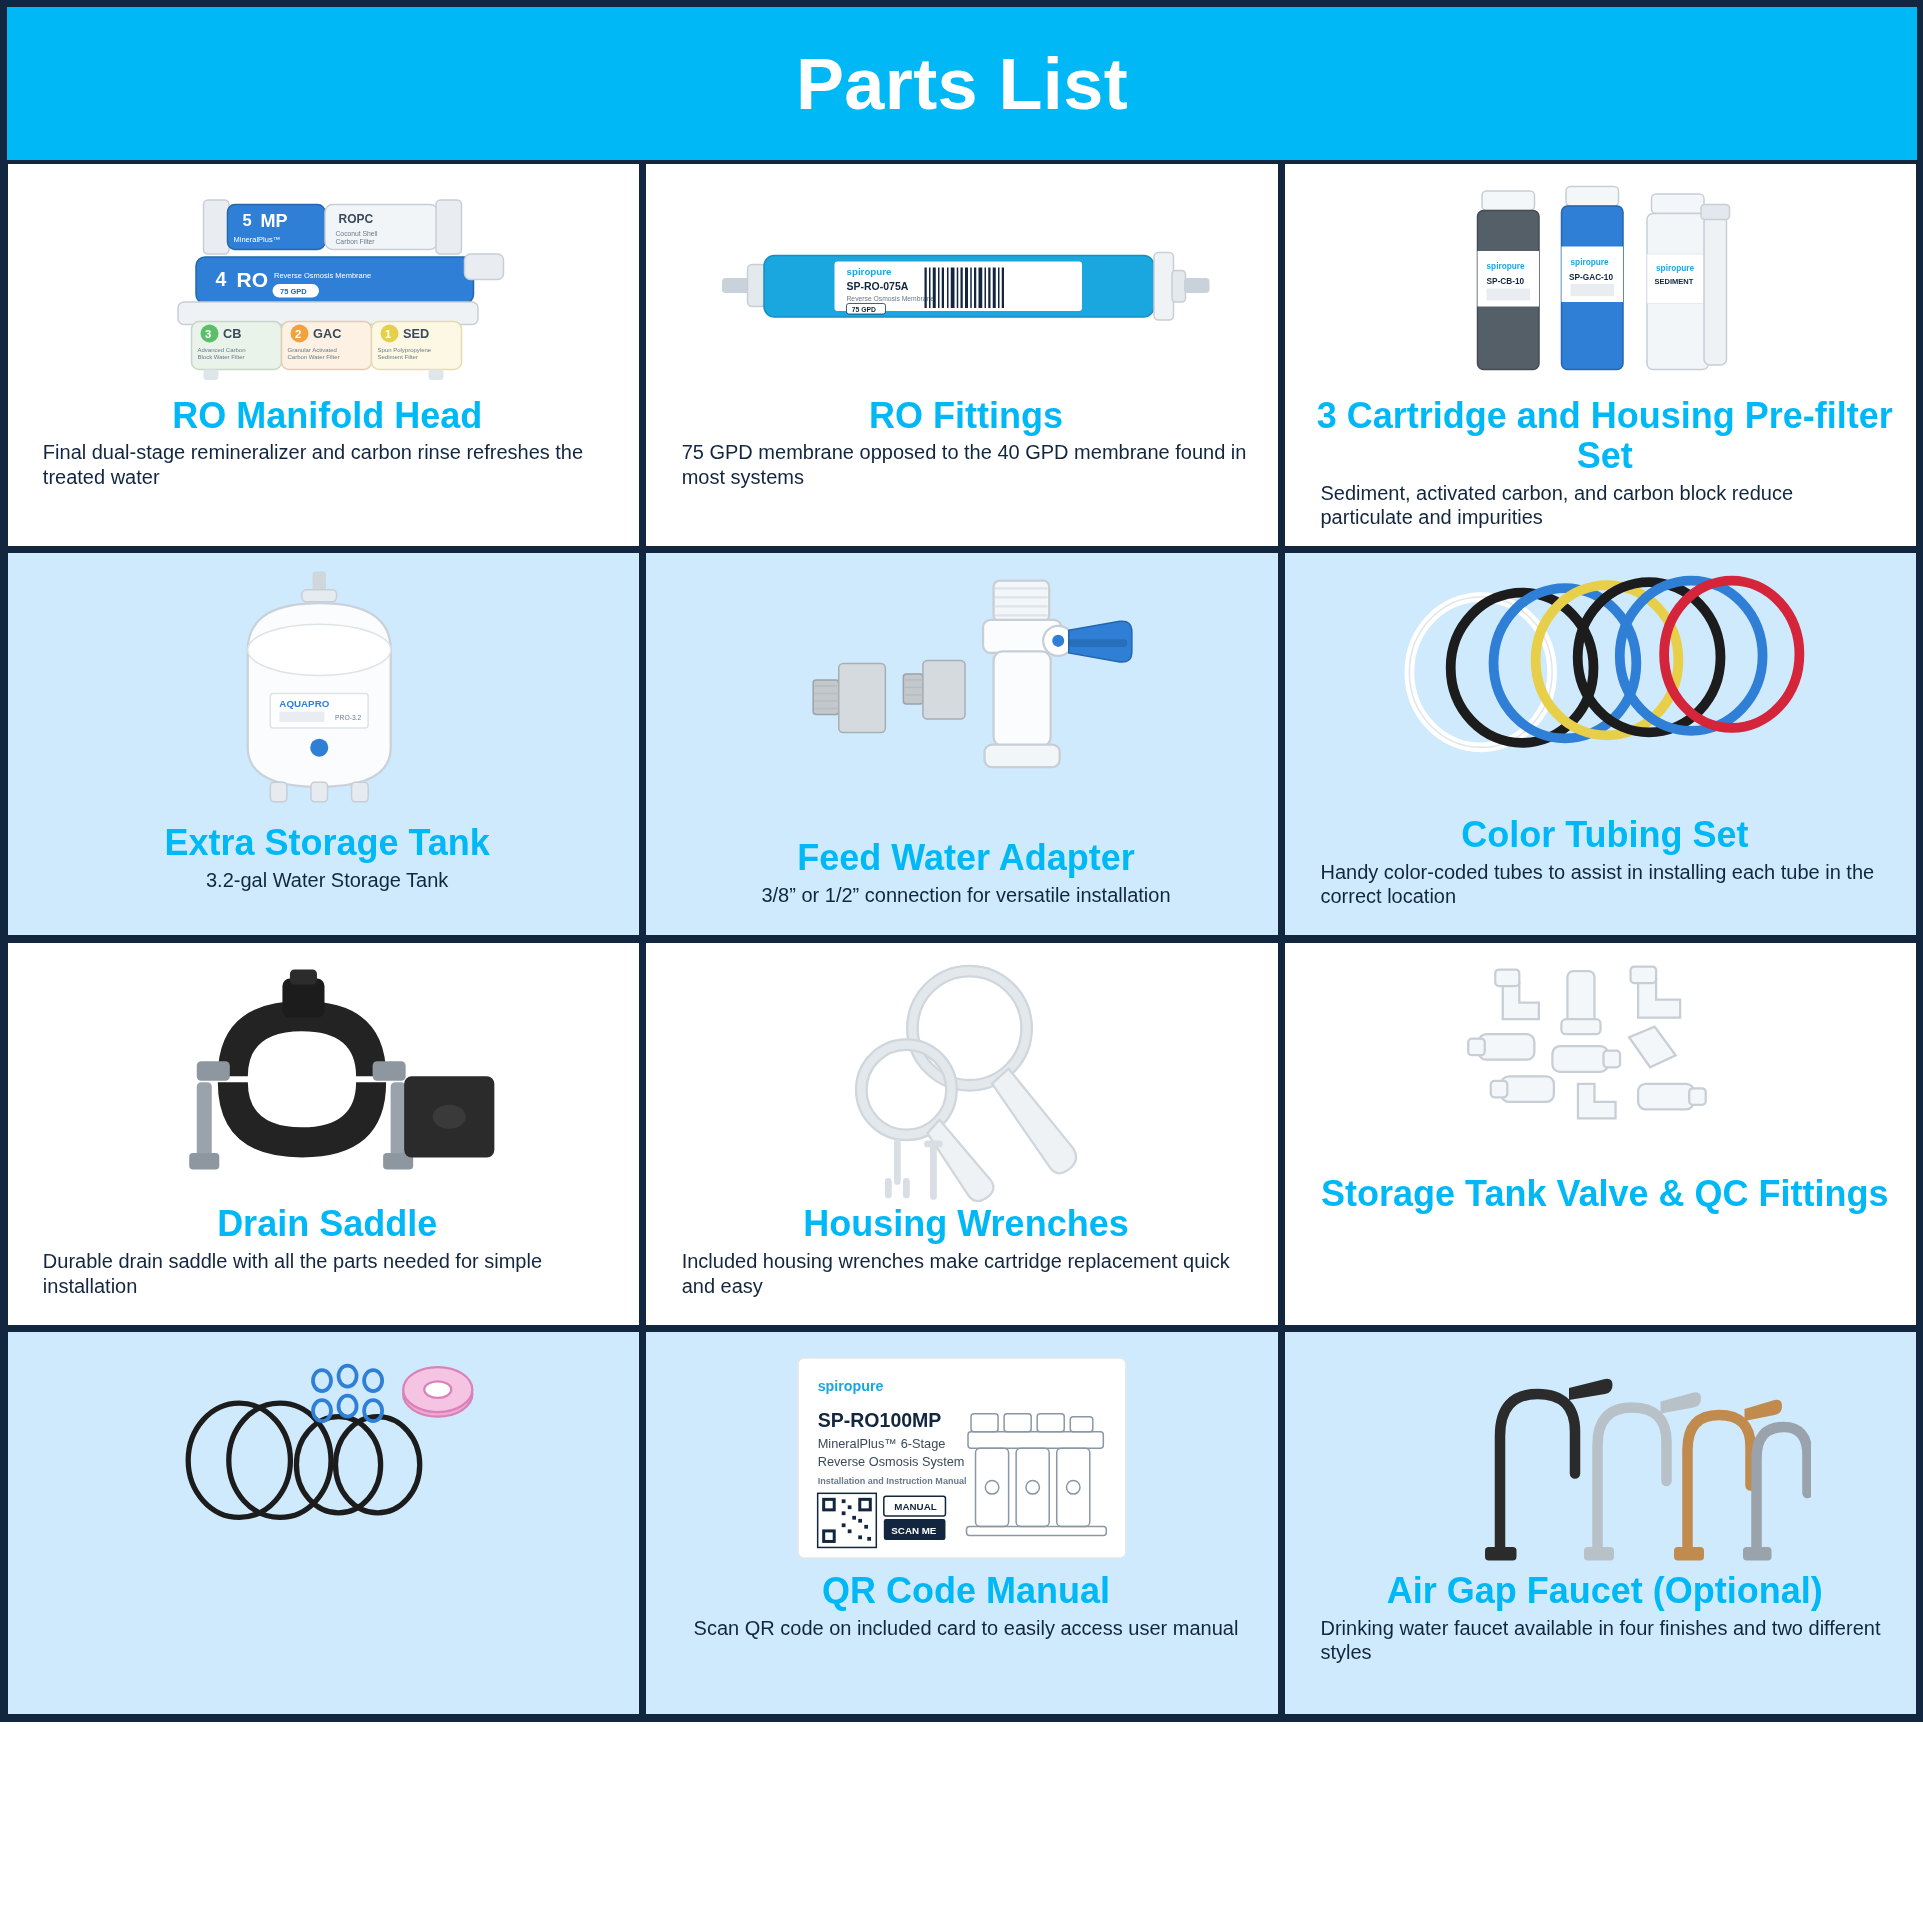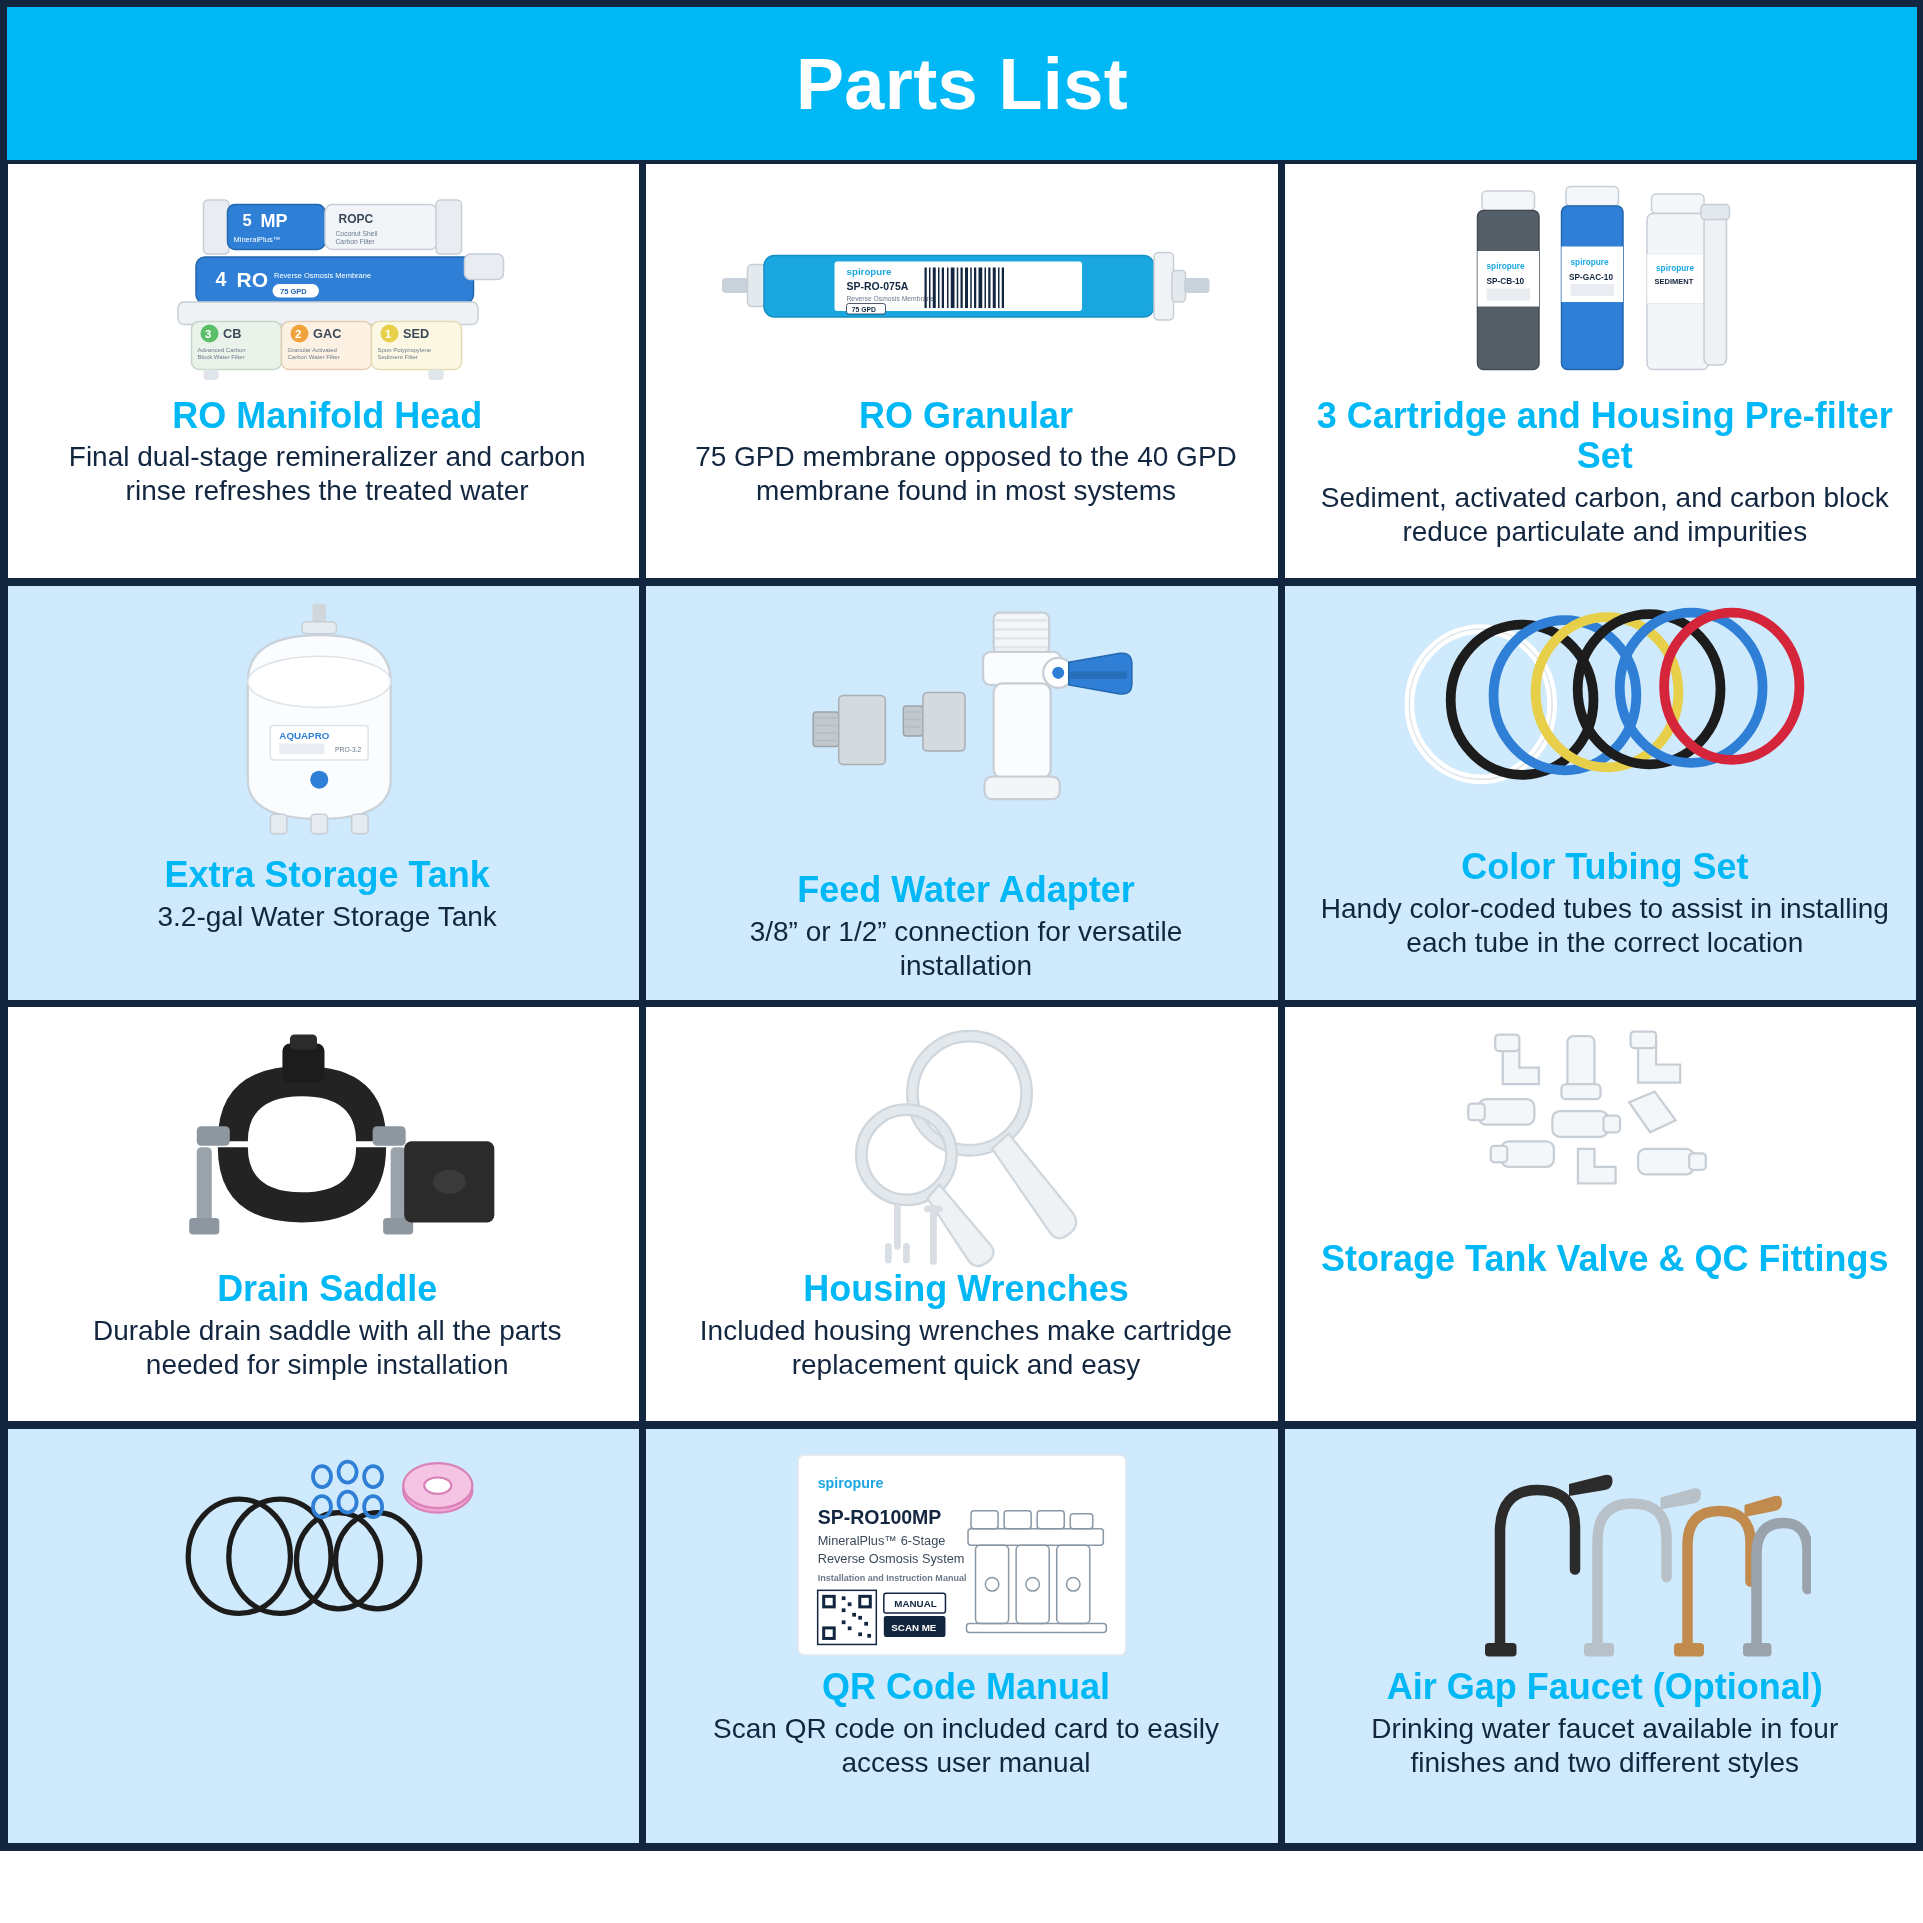--- a/index.html
+++ b/index.html
@@ -74,22 +74,21 @@
   .title {
     color: #00B8F5;
     font-size: 36px;
     font-weight: bold;
     text-align: center;
     line-height: 1.12;
     margin-bottom: 4.5px;
   }
   .desc {
     color: #12263f;
-    font-size: 28px;
-    text-align: center;
+    font-size: 20px;
     line-height: 1.22;
     max-width: 96%;
   }
   
   svg { display: block; }
 </style>
 </head>
 <body>
 
 <div class="page">
@@ -185,21 +184,21 @@
               <rect x="391" y="74" width="4" height="54"></rect>
             <rect x="398" y="74" width="2" height="54"></rect>
               <rect x="403" y="74" width="3" height="54"></rect>
           </g>
           <rect x="606" y="54" width="26" height="90" rx="6" fill="#f0f3f6" stroke="#c7ced6" stroke-width="2"></rect>
           <rect x="630" y="78" width="18" height="42" rx="5" fill="#e4e9ee" stroke="#c7ced6" stroke-width="2"></rect>
           <rect x="646" y="88" width="34" height="20" rx="5" fill="#c9d2da"></rect>
         </svg>
       </div>
       <div class="txt">
-        <div class="title">RO Granular</div>
+        <div class="title">RO Fittings</div>
         <div class="desc">75 GPD membrane opposed to the 40 GPD membrane found in most systems</div>
       </div>
     </div>
 
     <div class="cell">
       <div class="art">
         <svg width="421" height="210" viewBox="0 0 560 280">
 
           <rect x="122" y="12" width="70" height="26" rx="6" fill="#f4f7f9" stroke="#c7ced6" stroke-width="2"></rect>
           <rect x="116" y="38" width="82" height="212" rx="8" fill="#555f68" stroke="#434c54" stroke-width="2"></rect>

